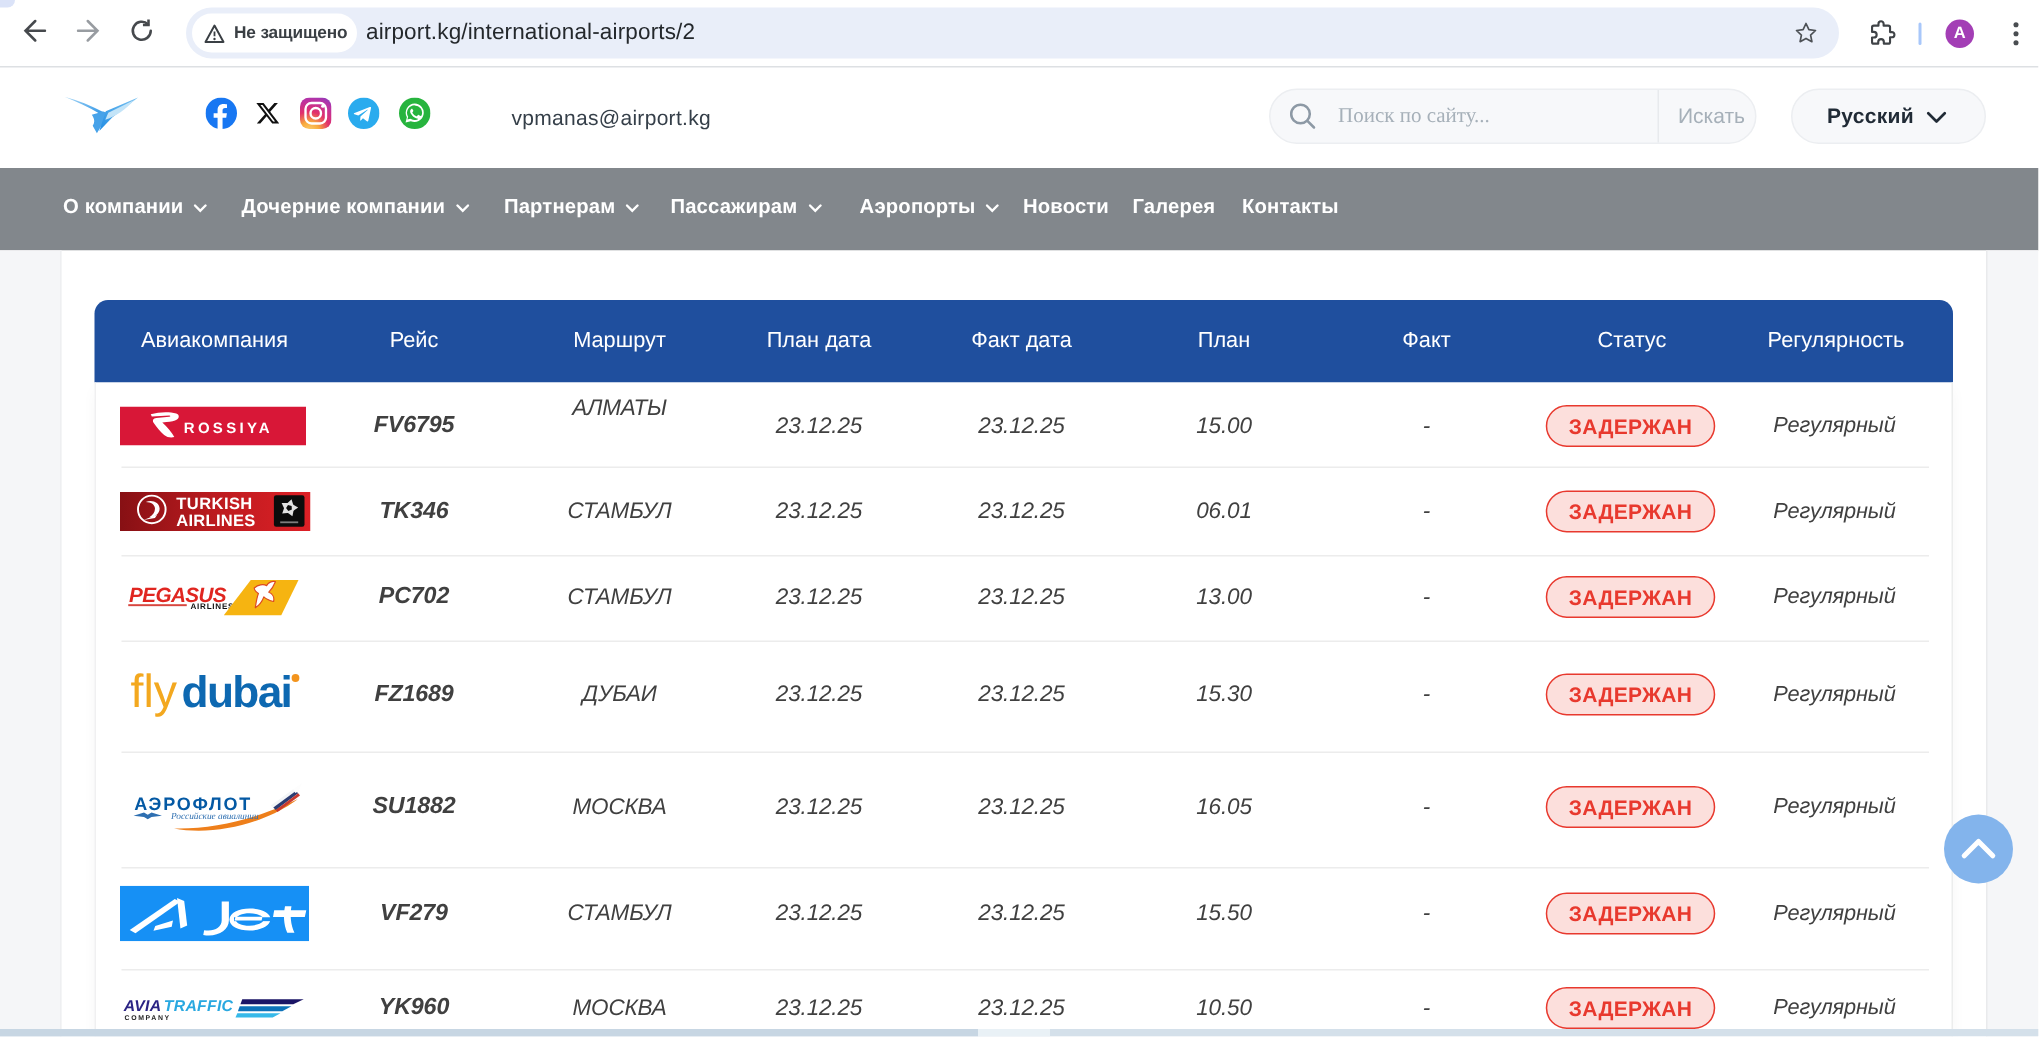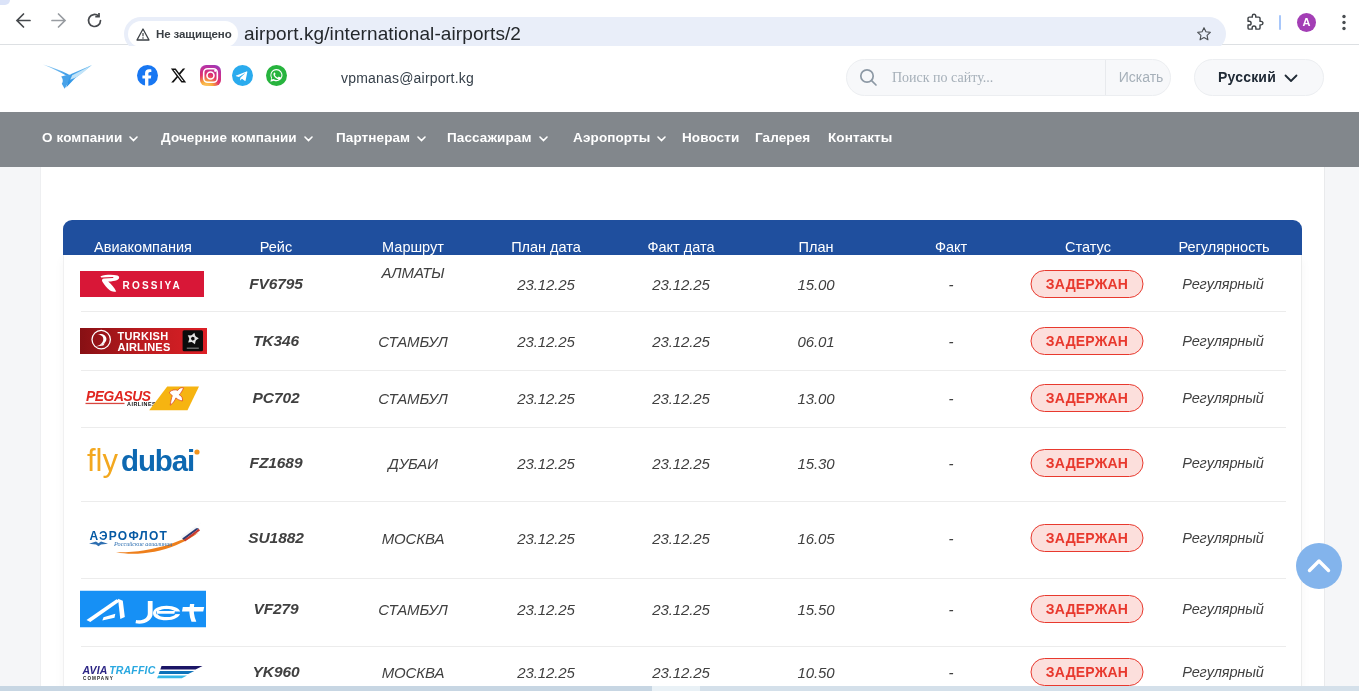--- a/index.html
+++ b/index.html
@@ -2,45 +2,45 @@
 <html><head>
 <meta charset="utf-8">
 <style>
 * { margin:0; padding:0; box-sizing:border-box; }
 html,body { width:1359px; height:691px; overflow:hidden; }
 body { font-family:"Liberation Sans", sans-serif; position:relative; background:#fff; }
 
 #chrome { position:absolute; left:0; top:0; width:1359px; height:45px; background:#fff; border-bottom:1px solid #dde0e3; }
 #tabcorner { position:absolute; left:0; top:0; width:10px; height:5px; background:#dbe3f8; border-bottom-right-radius:7px; }
 .navico { position:absolute; top:12px; }
-#omnibox { position:absolute; left:124px; top:17px; width:1102px; height:34px; background:#e9eef9; border-radius:17px; }
+#omnibox { position:absolute; left:124px; top:5px; width:1102px; height:34px; background:#e9eef9; border-radius:17px; }
 #secchip { position:absolute; left:4px; top:4px; width:110px; height:26px; background:#fff; border-radius:13px; display:flex; align-items:center; padding:0 0 0 8px; }
 #secchip span { font-size:11.5px; font-weight:bold; color:#3a3f44; margin-left:6px; letter-spacing:-0.1px; white-space:nowrap; }
-#url { position:absolute; left:120px; top:0; height:34px; line-height:34px; font-size:19px; color:#24282c; letter-spacing:0.1px; }
+#url { position:absolute; left:120px; top:0; height:34px; line-height:34px; font-size:15px; color:#24282c; letter-spacing:0.1px; }
 #avatar { position:absolute; left:1297px; top:13px; width:19px; height:19px; border-radius:50%; background:#a33eb5; color:#fff; font-size:11px; font-weight:bold; text-align:center; line-height:19px; }
 #chromesep { position:absolute; left:1279px; top:15px; width:2px; height:15px; background:#a8c7fa; border-radius:1px; }
 
 #siteheader { position:absolute; left:0; top:46px; width:1359px; height:66px; background:#fff; }
 #email { position:absolute; left:341px; top:24px; font-size:14px; color:#353f49; letter-spacing:0.2px; }
 #searchpill { position:absolute; left:846px; top:13px; width:325px; height:37px; background:#f7f8fa; border:1px solid #eceef1; border-radius:19px; }
 #searchph { position:absolute; left:45px; top:0; line-height:35px; font-size:14px; color:#a6b0b9;font-family:Liberation Serif, serif; }
 #searchsep { position:absolute; left:258px; top:0px; width:1px; height:35px; background:#e8eaed; }
 #iskat { position:absolute; left:263px; top:0; width:62px; text-align:center; line-height:35px; font-size:14px; color:#a6b0b9; }
 #langpill { position:absolute; left:1194px; top:13px; width:130px; height:37px; background:#f7f8fa; border:1px solid #eceef1; border-radius:19px; }
 #langtxt { position:absolute; left:23px; top:0; line-height:35px; font-size:14px; font-weight:bold; color:#212b36; letter-spacing:0.2px; }
 
 #navbar { position:absolute; left:0; top:112px; width:1359px; height:55px; background:#82878c; }
 .navitem { position:absolute; top:0; height:55px; line-height:51px; color:#fff; font-size:13.5px; font-weight:bold; letter-spacing:0.1px; white-space:nowrap; }
 .chev { display:inline-block; width:9px; height:6px; margin-left:7px; }
 
 #mainbg { position:absolute; left:0; top:167px; width:1359px; height:524px; background:#fff; }
 #gutterL { position:absolute; left:0; top:167px; width:41px; height:524px; background:#f5f6f8; border-right:1px solid #eeeff1; }
 #gutterR { position:absolute; left:1324px; top:167px; width:35px; height:524px; background:#f5f6f8; border-left:1px solid #e9eaec; }
 
-#thead { position:absolute; left:63px; top:200px; width:1239px; height:55px; background:#1f4f9e; border-radius:9px 9px 0 0;margin-top:20px; }
+#thead { position:absolute; left:63px; top:200px; width:1239px; height:55px; background:#1f4f9e; border-radius:9px 9px 0 0; }
 .th { position:absolute; top:0; height:55px; line-height:55px; color:#fff; font-size:14.5px; text-align:center; transform:translateX(-50%); white-space:nowrap; }
 #tbody { position:absolute; left:63px; top:255px; width:1239px; height:436px; background:#fff; border-left:1px solid #f0f0f1; border-right:1px solid #eceded; box-shadow:0 4px 10px rgba(0,0,0,0.04); }
 .divider { position:absolute; left:17px; width:1205px; height:1px; background:#ececec; }
 .cell { position:absolute; transform:translate(-50%,-50%); font-size:15px; color:#404040; white-space:nowrap; letter-spacing:-0.1px;font-style:italic; }
 .flight { font-weight:bold; font-size:15.5px; }
 .badge { position:absolute; transform:translate(-50%,-50%); width:113px; height:28px; background:#fcdfdc; border:1px solid #e8392e; border-radius:14px; color:#e8392e; font-size:14px; font-weight:bold; text-align:center; line-height:26px; letter-spacing:0.2px; }
 .reg { font-size:14.5px; }
 .logo { position:absolute; transform:translate(0,-50%); }
 
 #scrolltop { position:absolute; left:1296px; top:543px; width:46px; height:46px; border-radius:50%; background:#83b4ec; }

